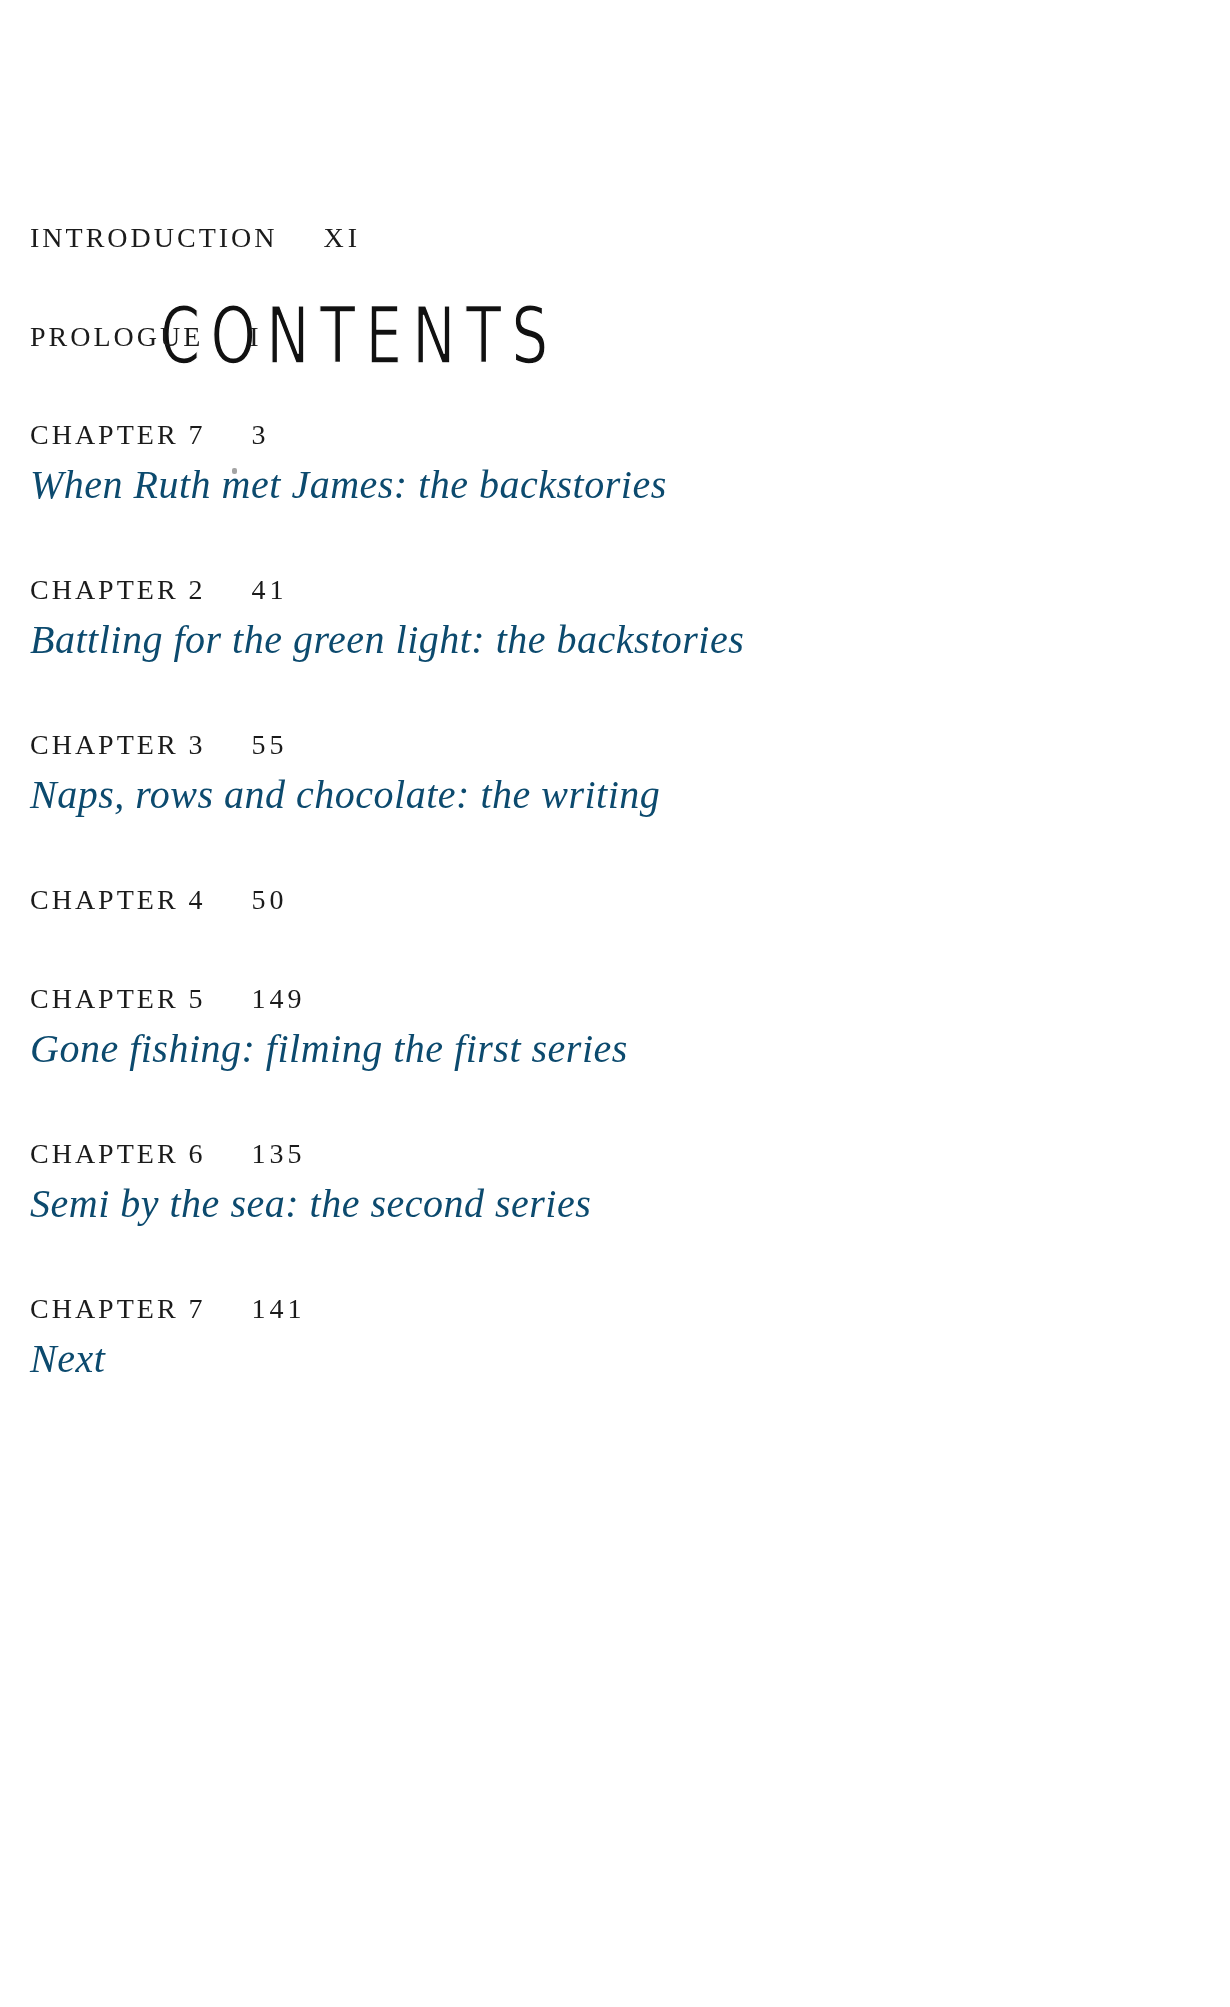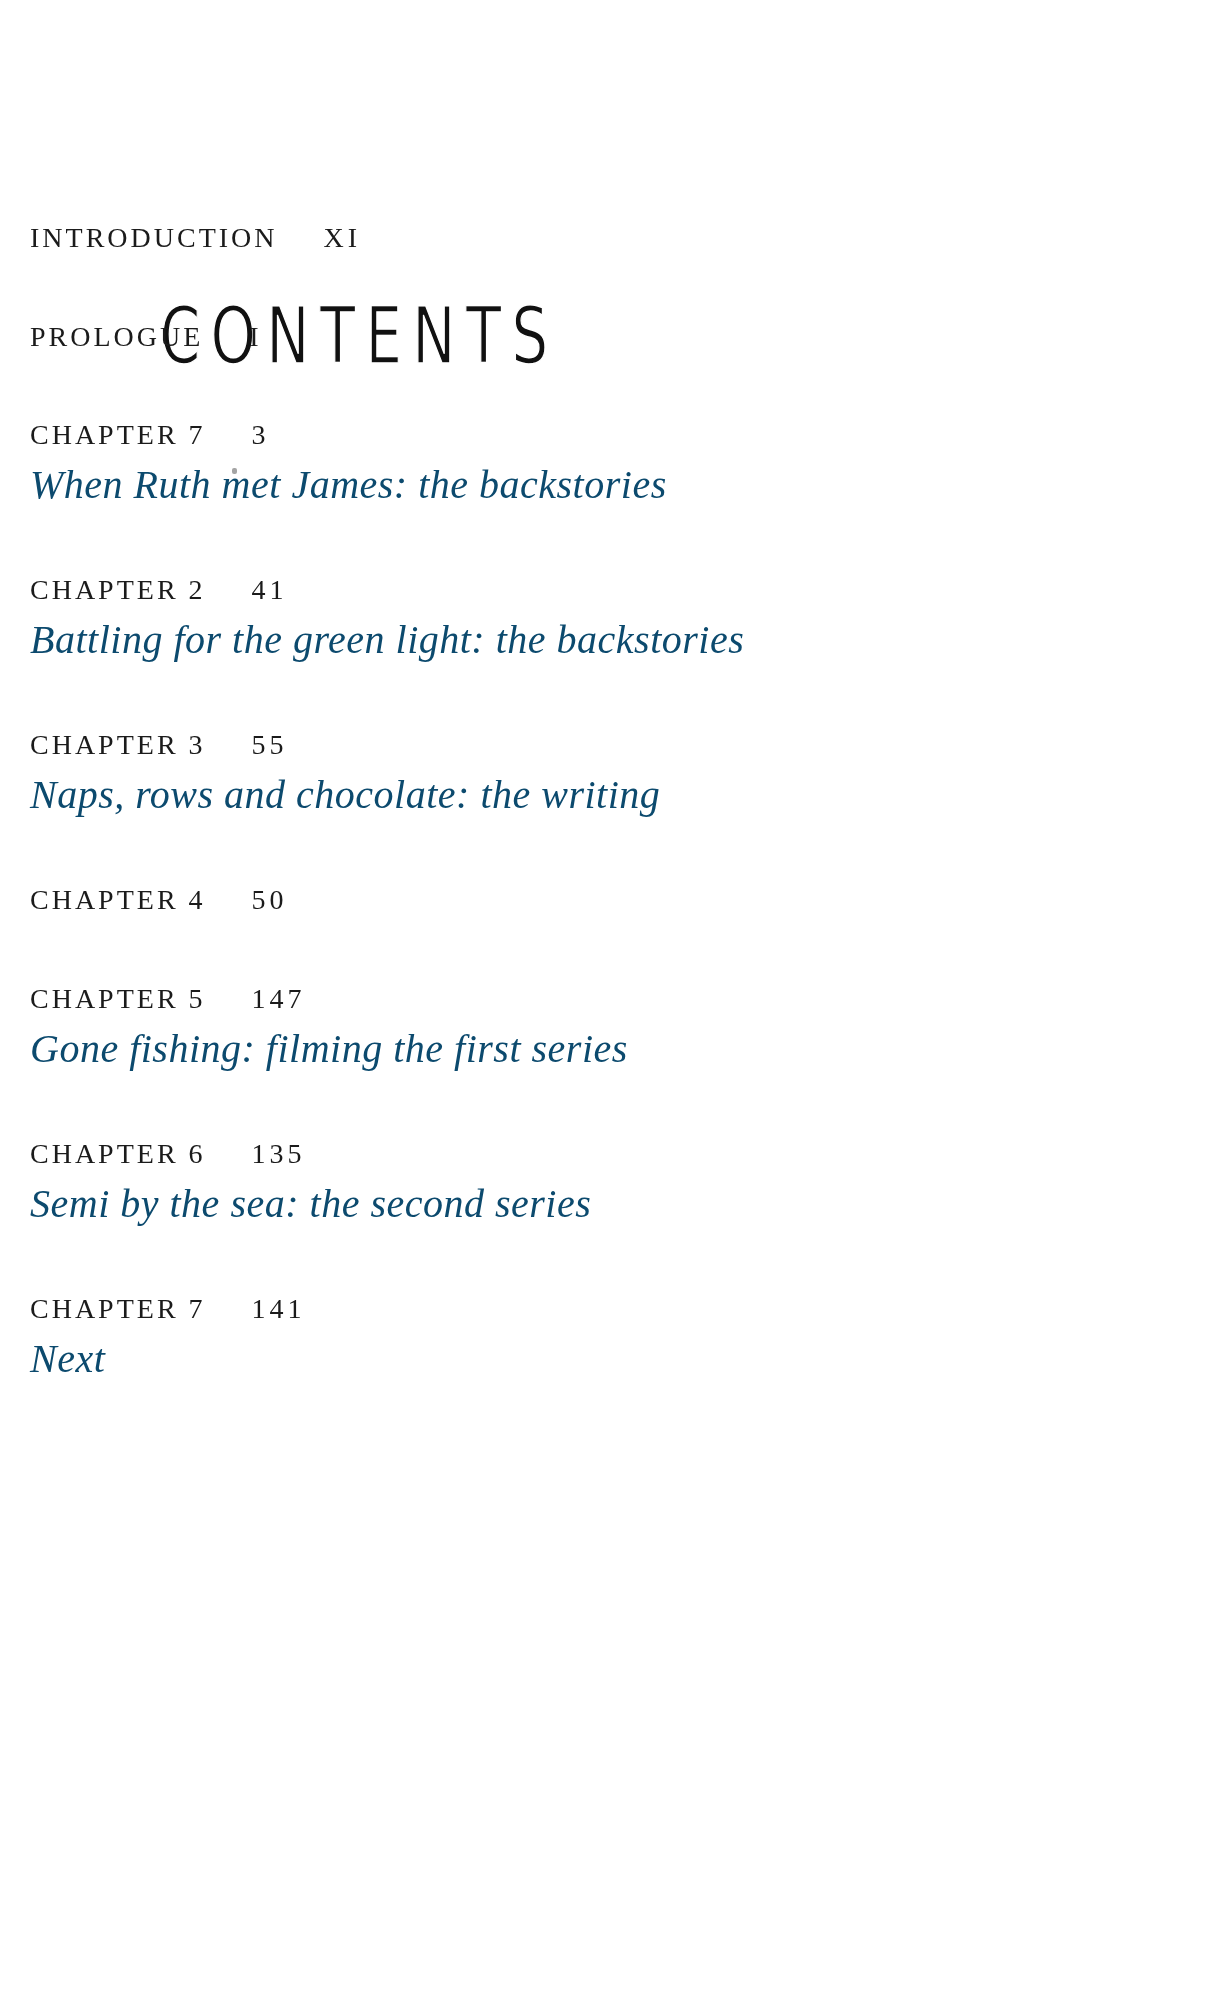--- a/index.html
+++ b/index.html
@@ -116,21 +116,21 @@
     </div>
 
     <div class="chapter">
       <div class="entry">
         <span class="label">CHAPTER 4</span><span class="pagenum">50</span>
       </div>
     </div>
 
     <div class="chapter">
       <div class="entry">
-        <span class="label">CHAPTER 5</span><span class="pagenum">147</span>
+        <span class="label">CHAPTER 5</span><span class="pagenum">149</span>
       </div>
       <div class="sub">Gone fishing: filming the first series</div>
     </div>
 
     <div class="chapter">
       <div class="entry">
         <span class="label">CHAPTER 6</span><span class="pagenum">135</span>
       </div>
       <div class="sub">Semi by the sea: the second series</div>
     </div>

